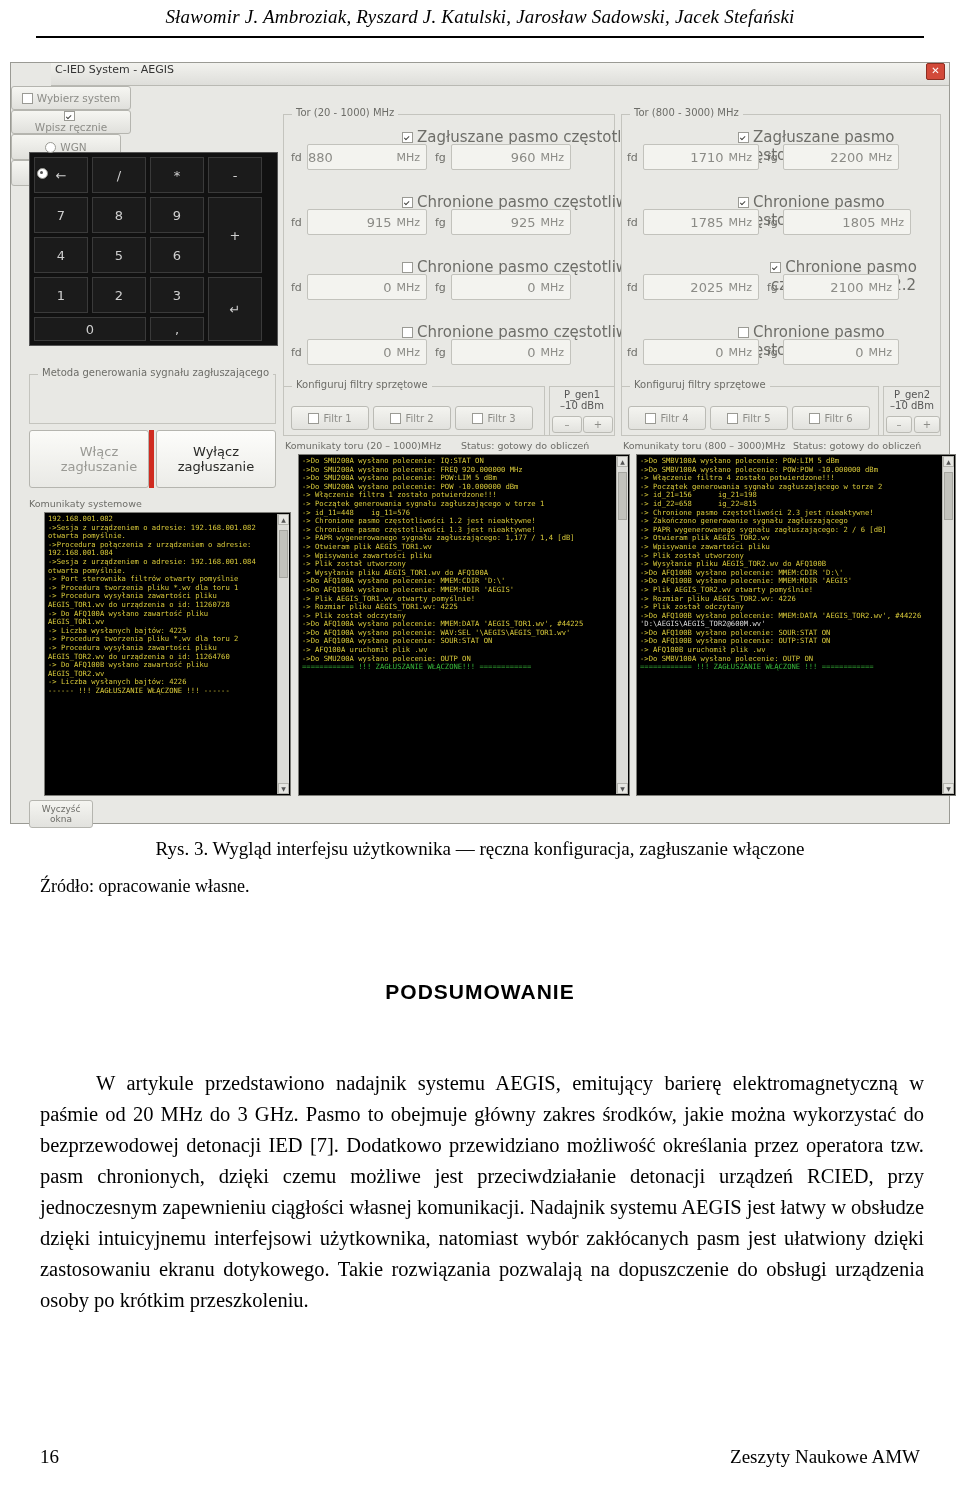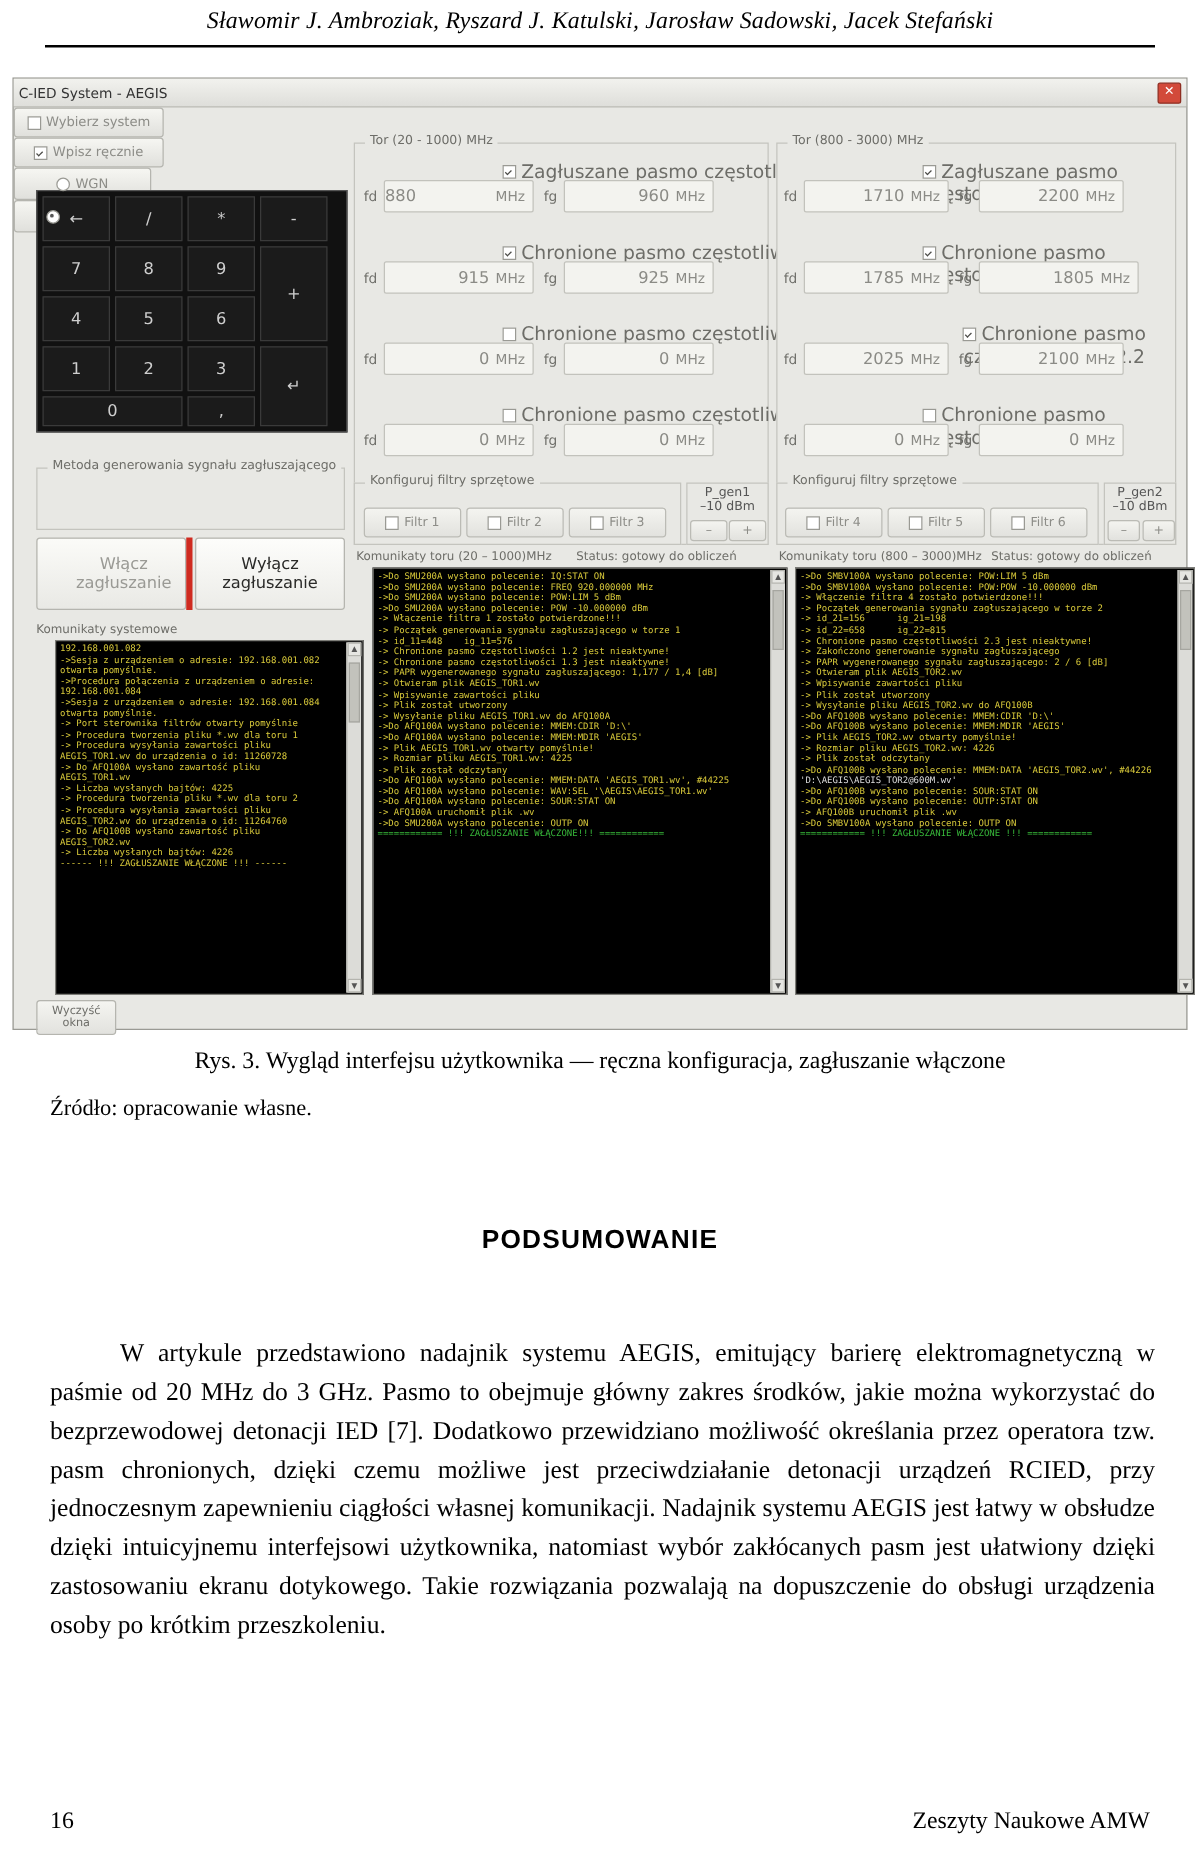--- a/index.html
+++ b/index.html
@@ -30,23 +30,23 @@
   .shot{
     position:absolute;left:10px;top:62px;width:940px;height:762px;
     background:#e8e8e4;
     border:1px solid #9a9a94;
     box-sizing:border-box;
     font-family:"DejaVu Sans", sans-serif;
   }
   .titlebar{
     height:22px;background:linear-gradient(#f2f2ee,#dededa);
     border-bottom:1px solid #b9b9b3;
-    display:flex;align-items:center;
+    display:flex;align-items:flex-start;
     padding:0 4px;
-    font-size:11px;color:#333;
+    font-size:11px;color:#333;margin-left:40px;
   }
   .titlebar .tb-title{flex:1;}
   .tb-close{
     width:17px;height:15px;background:#d24a3a;border:1px solid #8e2e22;
     border-radius:2px;color:#fff;font-size:10px;line-height:13px;text-align:center;
     font-family:"DejaVu Sans", sans-serif;
   }
 
   .shot-body{position:relative;width:100%;height:738px;}
   .grp{position:absolute;border:1px solid #c4c4be;box-sizing:border-box;background:#e8e8e4;}
@@ -176,21 +176,21 @@
       <span class="tb-title">C-IED System - AEGIS</span>
       <span class="tb-close">✕</span>
     </div>
 
     <div class="shot-body">
 
       <div class="btn" style="left:18px;top:34px;width:120px;height:24px;">
         <span class="cb"></span>
         <span>Wybierz system</span>
       </div>
-      <div class="btn" style="left:144px;top:34px;width:120px;height:24px;">
+      <div class="btn" style="left:144px;top:34px;width:120px;height:24px;flex-direction:column;">
         <span class="cb on"></span>
         <span>Wpisz ręcznie</span>
       </div>
 
       <div class="keypad">
         <div class="key" style="left:4px;top:4px;width:54px;height:36px;">←</div>
         <div class="key" style="left:62px;top:4px;width:54px;height:36px;">/</div>
         <div class="key" style="left:120px;top:4px;width:54px;height:36px;">*</div>
         <div class="key" style="left:178px;top:4px;width:54px;height:36px;">-</div>
 

